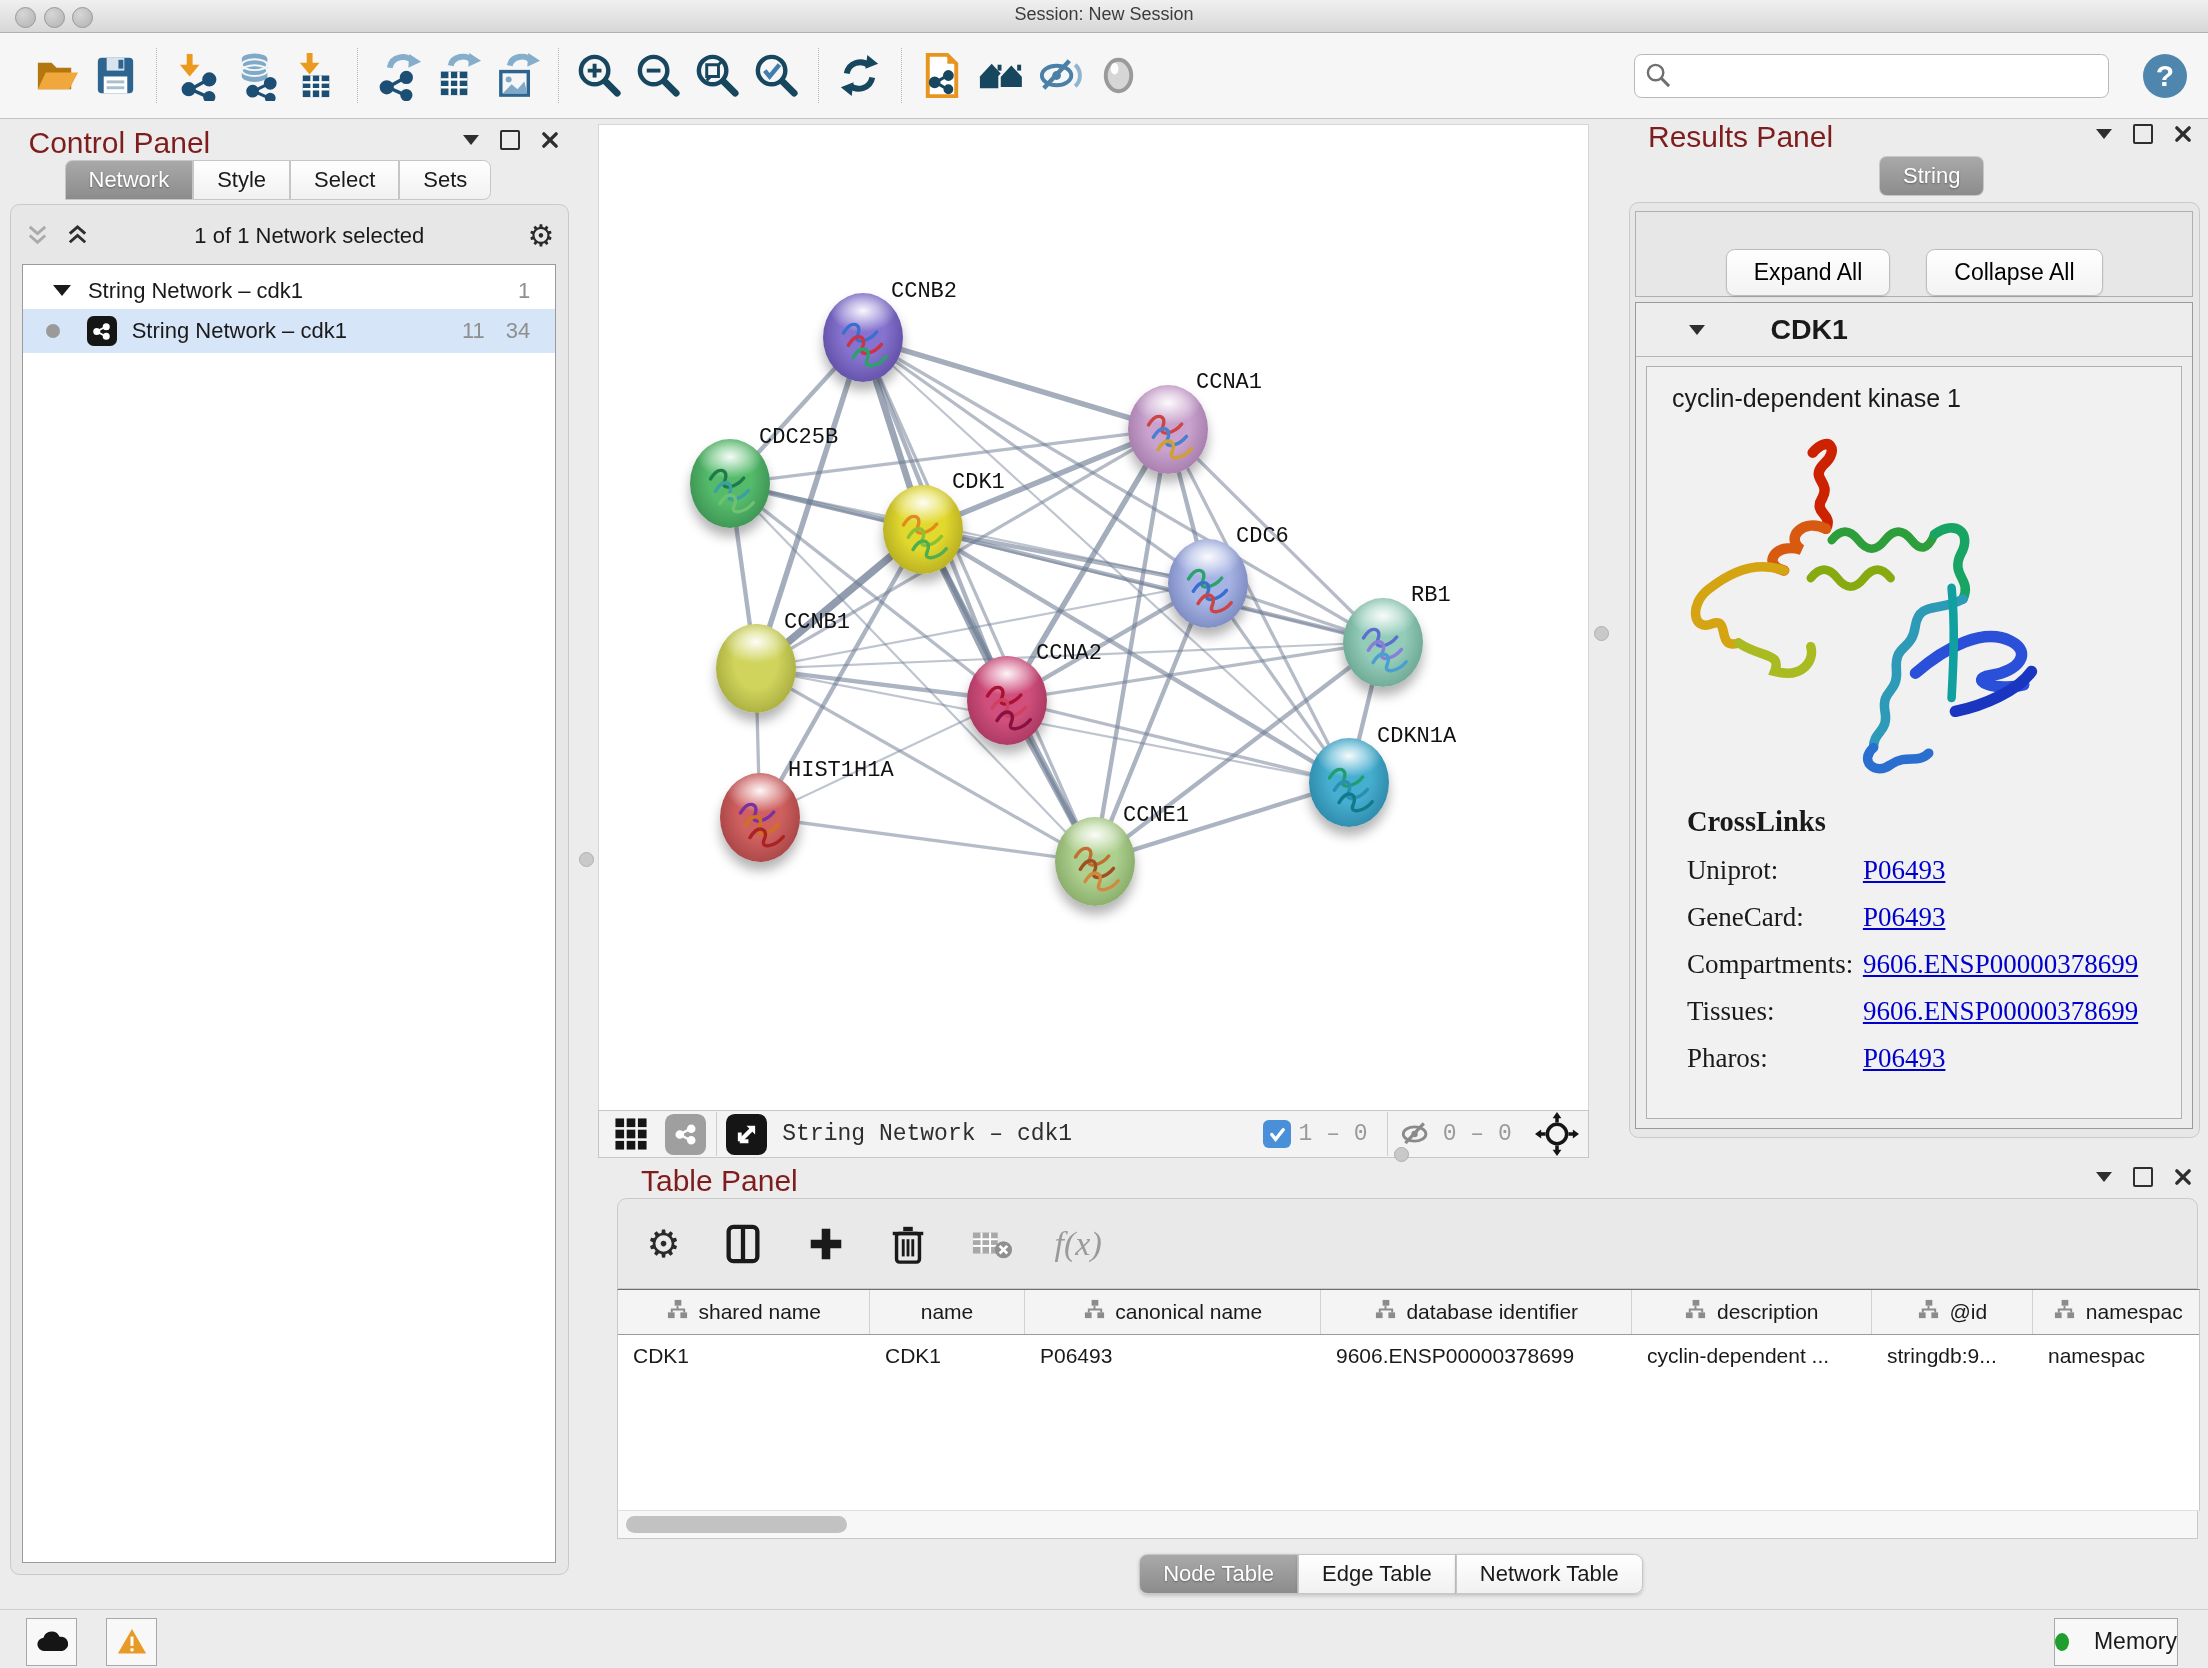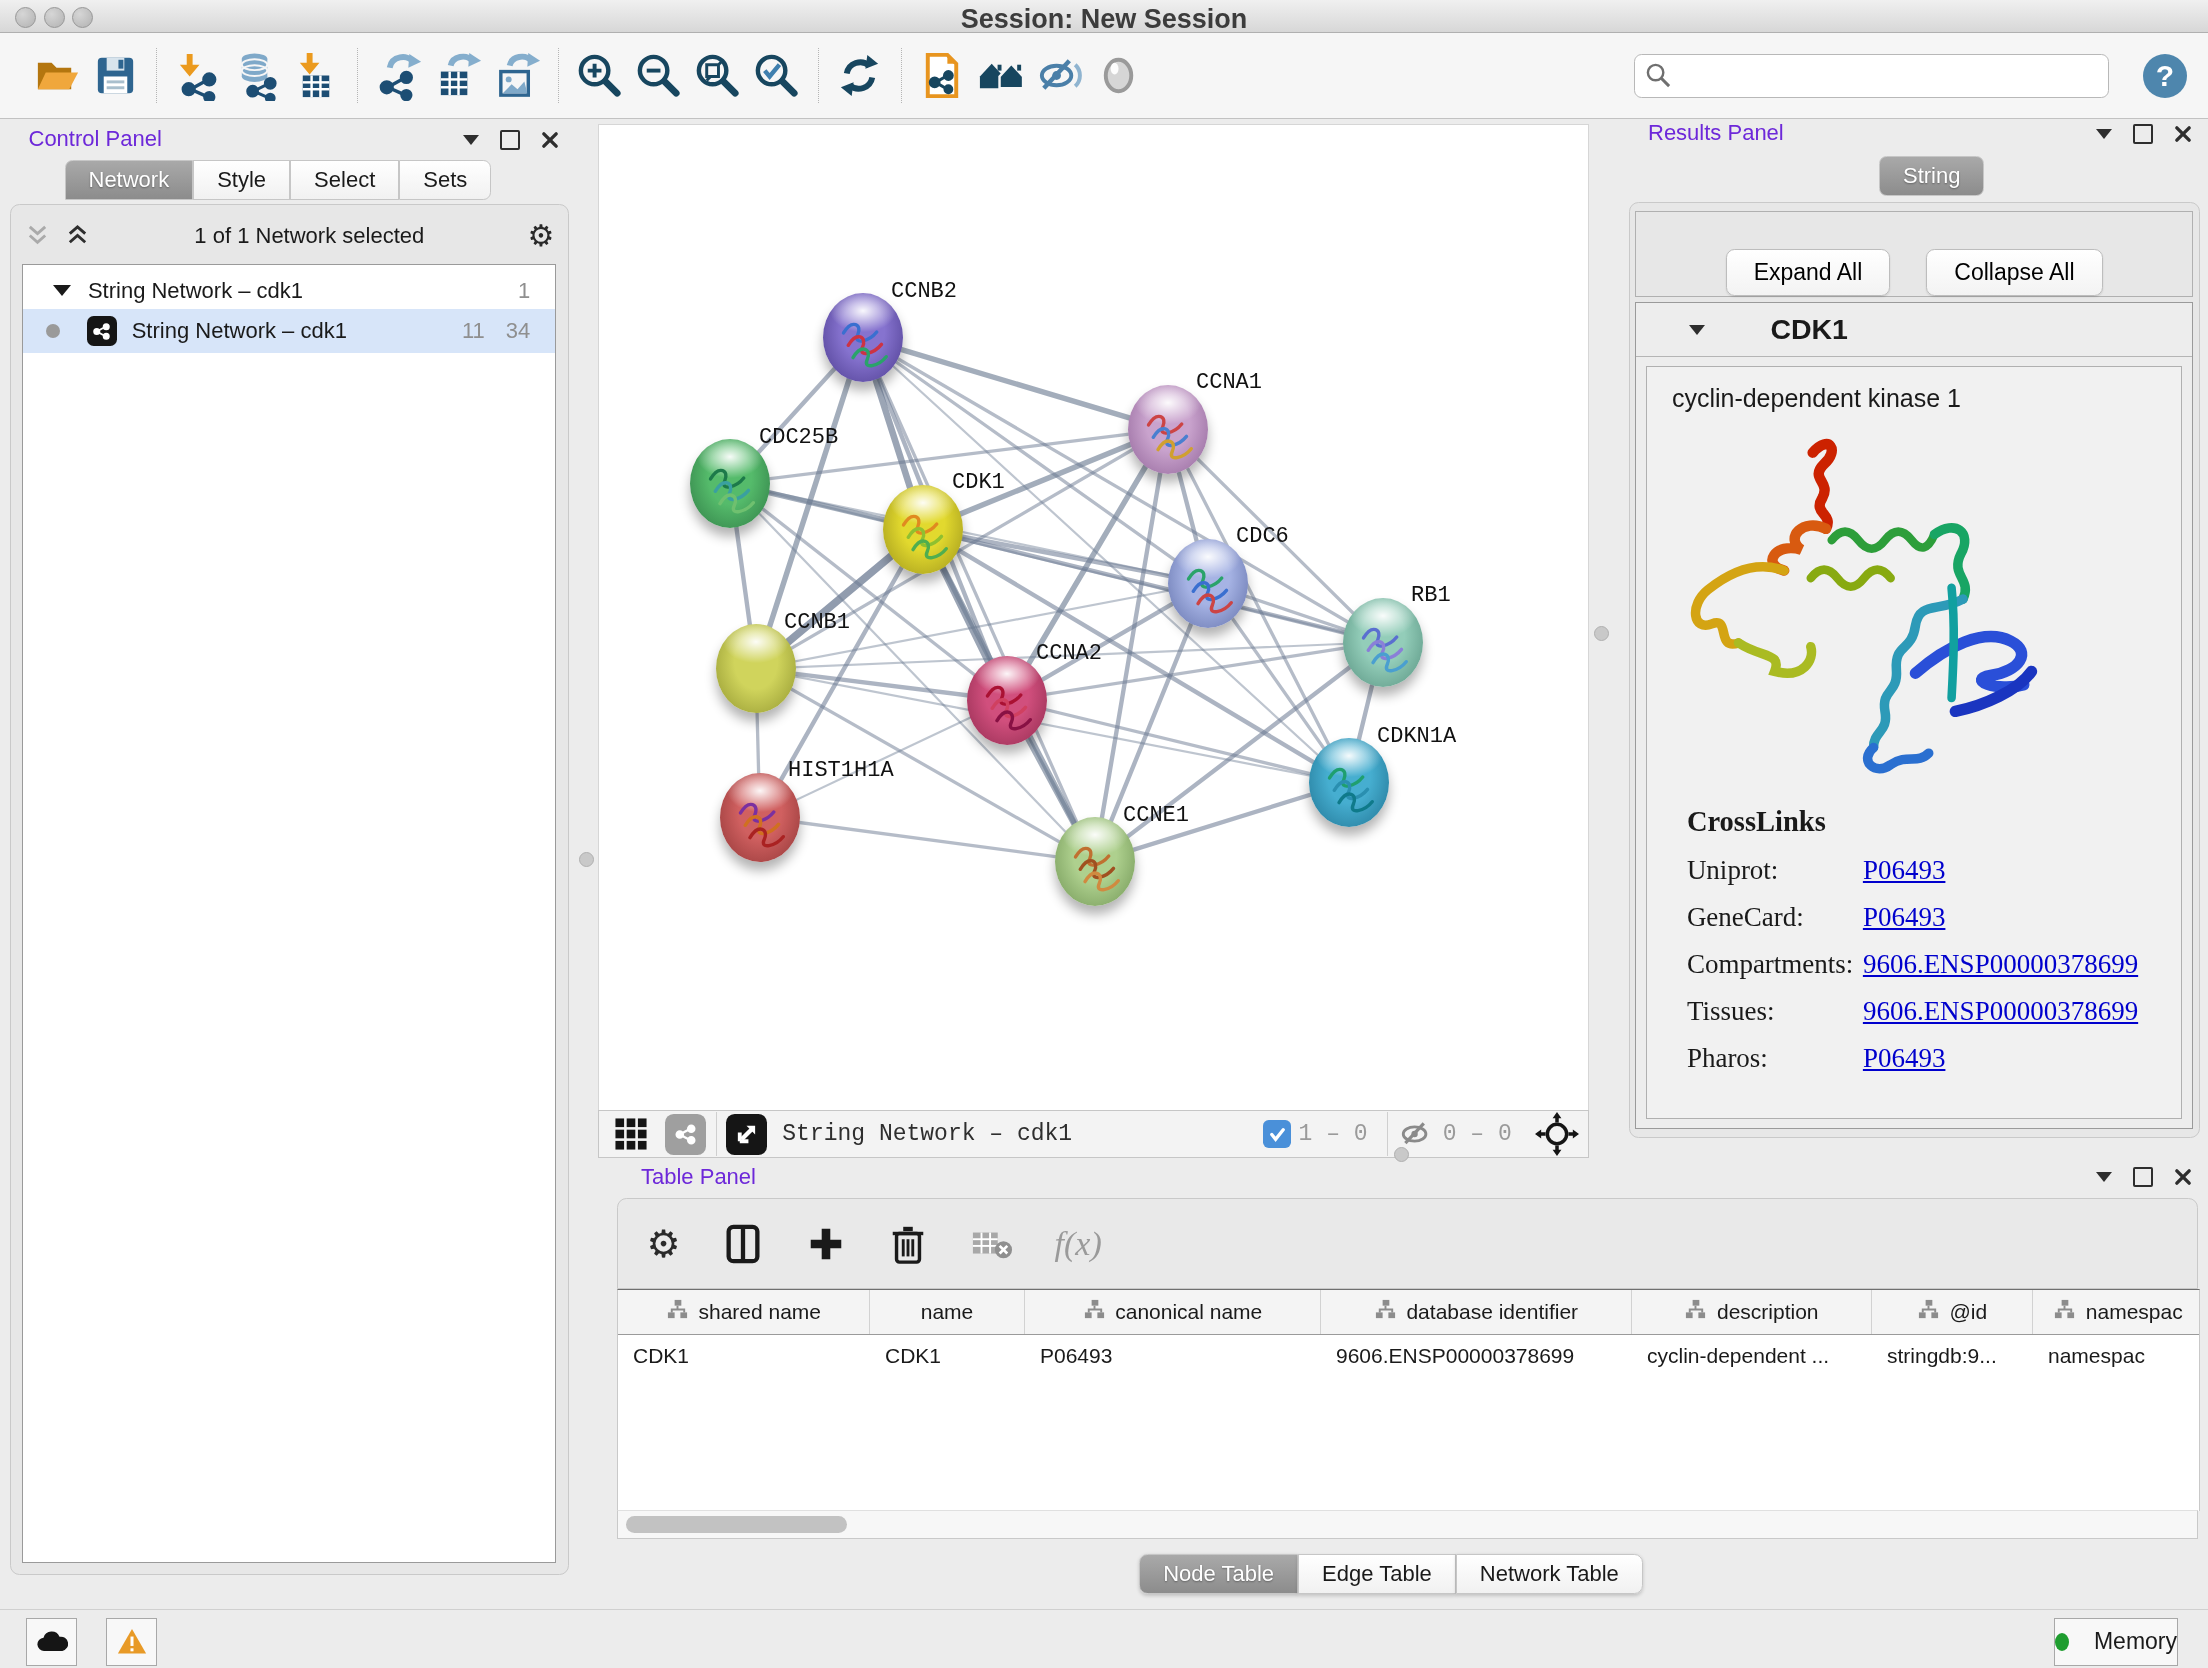--- a/index.html
+++ b/index.html
@@ -3,34 +3,34 @@
 <meta charset="utf-8">
 <style>
   html,body{margin:0;padding:0;background:#d8d8d8;}
   #app{position:relative;width:2208px;height:1668px;background:#ececec;overflow:hidden;
        font-family:"Liberation Sans",sans-serif;color:#1a1a1a;}
   
   .titlebar{position:absolute;top:0;left:0;right:0;height:32px;
     background:linear-gradient(#f0f0f0,#d7d7d7);border-bottom:1px solid #b0b0b0;}
   .traffic{position:absolute;top:6.7px;width:19px;height:19px;border-radius:50%;
     background:radial-gradient(circle at 35% 32%,#d6d6d6,#b2b2b2);border:1px solid #979797;}
-  .win-title{position:absolute;top:3.8px;left:0;right:0;text-align:center;font-size:27px;color:#3c3c3c;font-weight:bold;}
+  .win-title{position:absolute;top:3.8px;left:0;right:0;text-align:center;font-size:18px;color:#3c3c3c;}
   
   .toolbar{position:absolute;top:33px;left:0;right:0;height:85px;background:#f6f6f6;
     border-bottom:1px solid #c2c2c2;display:flex;align-items:center;padding:0 0 0 27px;}
   .tb-btn{width:59px;height:59px;display:flex;align-items:center;justify-content:center;flex:0 0 auto;}
   .tb-sep{width:0;height:55px;border-left:1.9px dotted #b5b5b5;margin:0 11.4px;flex:0 0 auto;}
   .search-wrap{position:relative;margin-left:auto;margin-right:34px;}
   .search-wrap input{width:418px;height:42px;border:1px solid #b8b8b8;border-radius:7.6px;background:#fff;
     font-size:21px;padding:0 9.5px 0 46px;outline:none;color:#333;}
   .search-glass{position:absolute;left:11.4px;top:8.6px;}
   .help-btn{width:44px;height:44px;border-radius:50%;background:#4e86ad;color:#fff;font-size:30px;
     font-weight:bold;display:flex;align-items:center;justify-content:center;margin-right:21px;flex:0 0 auto;}
   
-  .ph-title{font-size:22px;color:#6d28d9;}
+  .ph-title{font-size:30px;color:#7f1d1d;}
   .ph-icons{position:absolute;top:5.7px;display:flex;align-items:center;gap:21px;}
   .tri-down{width:0;height:0;border-left:8.6px solid transparent;border-right:8.6px solid transparent;
     border-top:10.5px solid #2e2e2e;}
   .float-sq{width:16px;height:16px;border:2.4px solid #2e2e2e;border-radius:1.9px;}
   .tab{height:38px;padding:0 23px;display:flex;align-items:center;font-size:22px;
     background:linear-gradient(#ffffff,#f1f1f1);border:1px solid #c6c6c6;}
   .tab.active{background:linear-gradient(#a9a9a9,#8c8c8c);color:#fff;text-shadow:0 1px 1.9px rgba(0,0,0,.35);}
   .graybox{background:#e7e7e7;border:1px solid #c9c9c9;border-radius:9.5px;}
   
   #control-panel{position:absolute;left:9.5px;top:124px;width:563px;height:1451px;}

